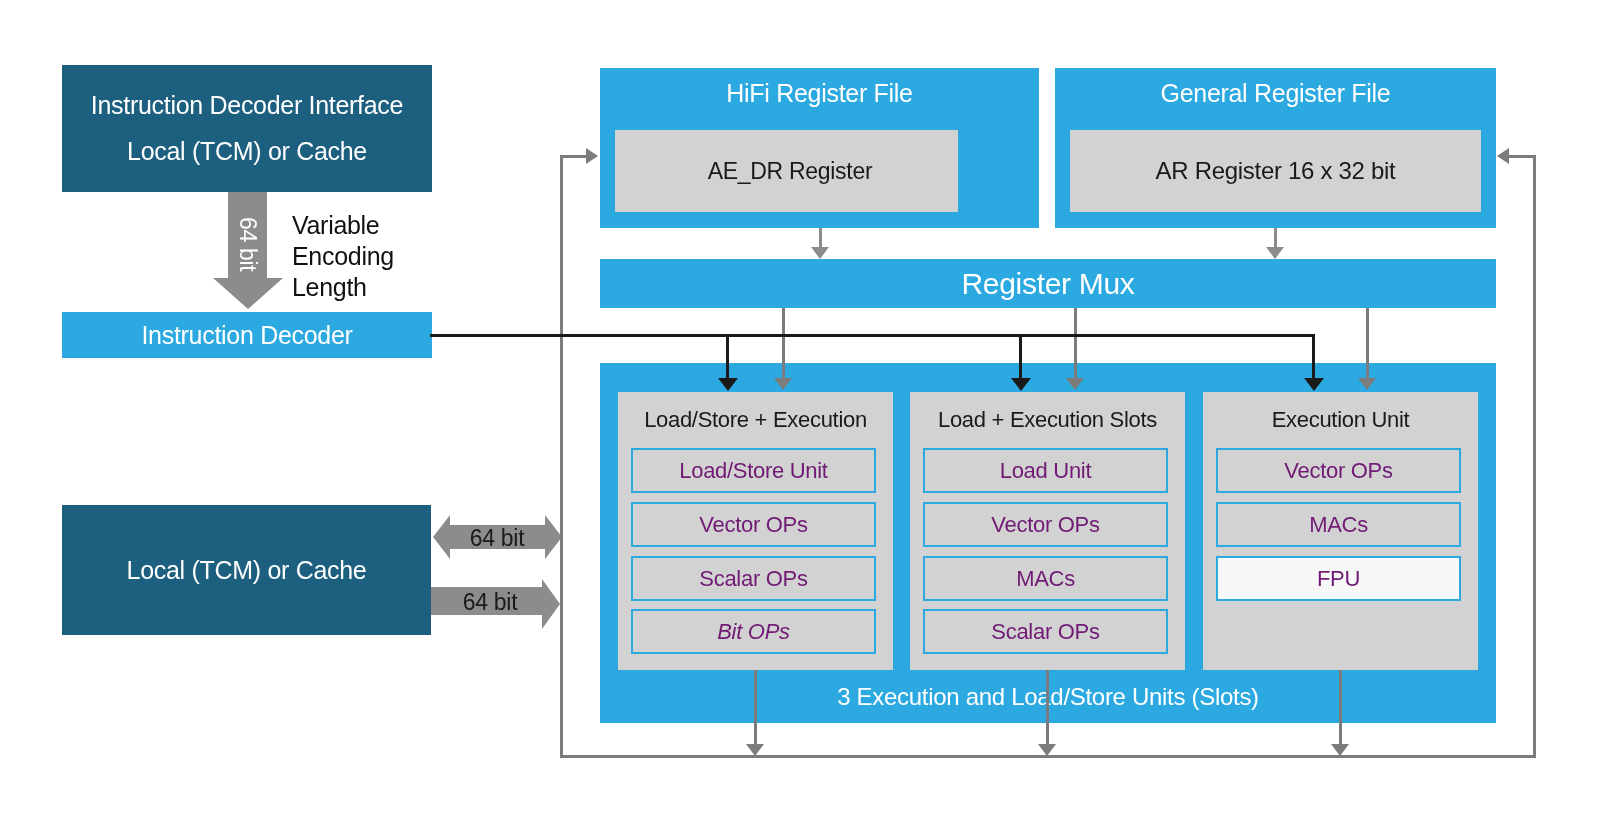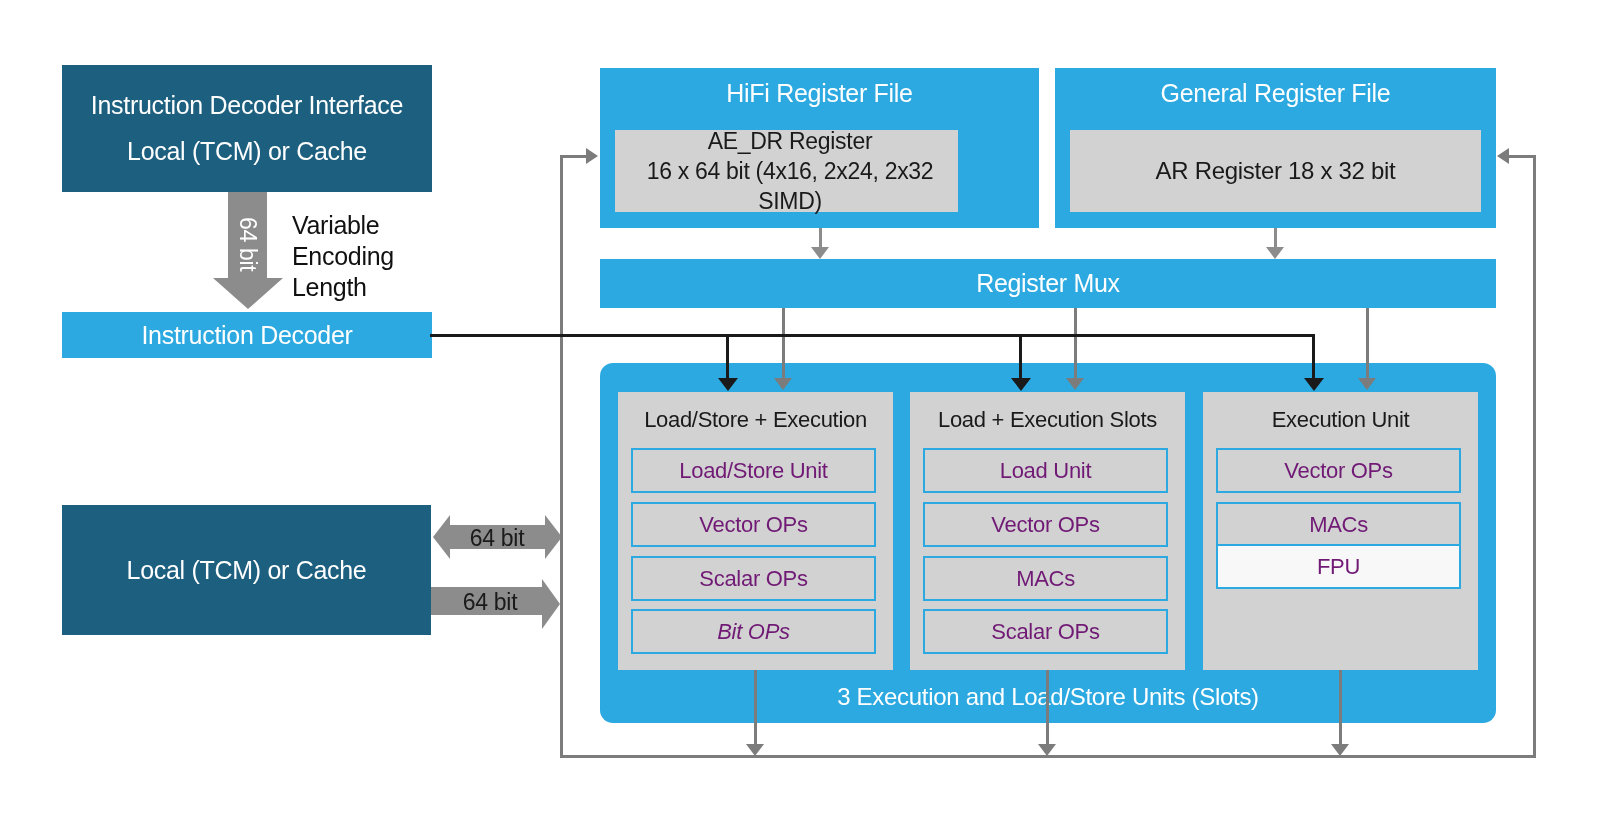--- a/index.html
+++ b/index.html
@@ -12,21 +12,21 @@
   
   .box-teal{background:#1d5f7e;color:#ffffff;display:flex;flex-direction:column;
     align-items:center;justify-content:center;row-gap:17px;font-size:25px;text-align:center;}
   .box-blue{background:#2ba9e0;color:#ffffff;}
   .flex-center{display:flex;align-items:center;justify-content:center;}
   .rf-title{height:50px;display:flex;align-items:center;justify-content:center;
     font-size:25px;color:#ffffff;}
   .inner-gray{position:absolute;background:#d2d2d2;color:#1a1a1a;display:flex;
     flex-direction:column;align-items:center;justify-content:center;
     font-size:23px;line-height:30px;text-align:center;}
-  .mux-bar{background:#2ba9e0;color:#ffffff;font-size:25px;}
+  .mux-bar{background:#2ba9e0;color:#ffffff;font-size:30px;}
   
   .exec-container{background:#2ba9e0;}
   .exec-caption{position:absolute;left:0;right:0;bottom:0;height:53px;display:flex;
     align-items:center;justify-content:center;color:#ffffff;font-size:24px;}
   .col{position:absolute;background:#d2d2d2;}
   .col-title{position:absolute;left:0;top:0;width:100%;height:56px;display:flex;
     align-items:center;justify-content:center;font-size:22px;color:#1a1a1a;}
   .subbox{position:absolute;left:13px;width:241px;height:41px;background:#d2d2d2;
     border:2px solid #2ba9e0;display:flex;align-items:center;justify-content:center;
     font-size:22px;color:#701a75;}
@@ -107,44 +107,43 @@
   <div class="vline-gray" style="left:1533px;top:156px;height:602px;"></div>
   <div class="hline-gray" style="left:1509px;top:155px;width:27px;"></div>
   <div class="tri-left-gray" style="left:1497px;top:148px;"></div>
 
   <div class="hline-gray" style="left:560px;top:755px;width:976px;"></div>
 
   <div class="abs box-blue" style="left:600px;top:68px;width:439px;height:160px;">
     <div class="rf-title">HiFi Register File</div>
     <div class="inner-gray" style="left:15px;top:62px;width:336px;height:82px;padding-left:7px;">
       <div>AE_DR Register</div>
-      <div>16 x 64 bit (4x16, 2x24, 2x32 SIMD)</div>
     </div>
   </div>
 
   <div class="abs box-blue" style="left:1055px;top:68px;width:441px;height:160px;">
     <div class="rf-title">General Register File</div>
-    <div class="inner-gray" style="left:15px;top:62px;width:411px;height:82px;font-size:24px;">AR Register 18 x 32 bit</div>
+    <div class="inner-gray" style="left:15px;top:62px;width:411px;height:82px;font-size:24px;">AR Register 16 x 32 bit</div>
   </div>
 
   <div class="rf-stem" style="left:819px;top:228px;height:20px;"></div>
   <div class="tri-down-midgray" style="left:811px;top:247px;"></div>
   <div class="rf-stem" style="left:1274px;top:228px;height:20px;"></div>
   <div class="tri-down-midgray" style="left:1266px;top:247px;"></div>
 
   <div class="abs mux-bar flex-center" style="left:600px;top:259px;width:896px;height:49px;">Register Mux</div>
 
   <div class="vline-gray" style="left:782px;top:308px;height:70px;"></div>
   <div class="tri-down-gray" style="left:774px;top:378px;"></div>
   <div class="vline-gray" style="left:1074px;top:308px;height:70px;"></div>
   <div class="tri-down-gray" style="left:1066px;top:378px;"></div>
   <div class="vline-gray" style="left:1366px;top:308px;height:70px;"></div>
   <div class="tri-down-gray" style="left:1358px;top:378px;"></div>
 
-  <div class="abs exec-container" style="left:600px;top:363px;width:896px;height:360px;border-radius:13px;">
+  <div class="abs exec-container" style="left:600px;top:363px;width:896px;height:360px;">
 
     <div class="col" style="left:18px;top:29px;width:275px;height:278px;">
       <div class="col-title">Load/Store + Execution</div>
       <div class="subbox" style="top:56px;">Load/Store Unit</div>
       <div class="subbox" style="top:110px;">Vector OPs</div>
       <div class="subbox" style="top:164px;">Scalar OPs</div>
       <div class="subbox" style="top:217px;font-style:italic;">Bit OPs</div>
     </div>
 
     <div class="col" style="left:310px;top:29px;width:275px;height:278px;">
@@ -152,21 +151,21 @@
       <div class="subbox" style="top:56px;">Load Unit</div>
       <div class="subbox" style="top:110px;">Vector OPs</div>
       <div class="subbox" style="top:164px;">MACs</div>
       <div class="subbox" style="top:217px;">Scalar OPs</div>
     </div>
 
     <div class="col" style="left:603px;top:29px;width:275px;height:278px;">
       <div class="col-title">Execution Unit</div>
       <div class="subbox" style="top:56px;">Vector OPs</div>
       <div class="subbox" style="top:110px;">MACs</div>
-      <div class="subbox light" style="top:152px;">FPU</div>
+      <div class="subbox light" style="top:164px;">FPU</div>
     </div>
 
     <div class="exec-caption">3 Execution and Load/Store Units (Slots)</div>
   </div>
 
   <div class="vline-gray" style="left:754px;top:670px;height:75px;"></div>
   <div class="tri-down-gray" style="left:746px;top:744px;"></div>
   <div class="vline-gray" style="left:1046px;top:670px;height:75px;"></div>
   <div class="tri-down-gray" style="left:1038px;top:744px;"></div>
   <div class="vline-gray" style="left:1339px;top:670px;height:75px;"></div>

